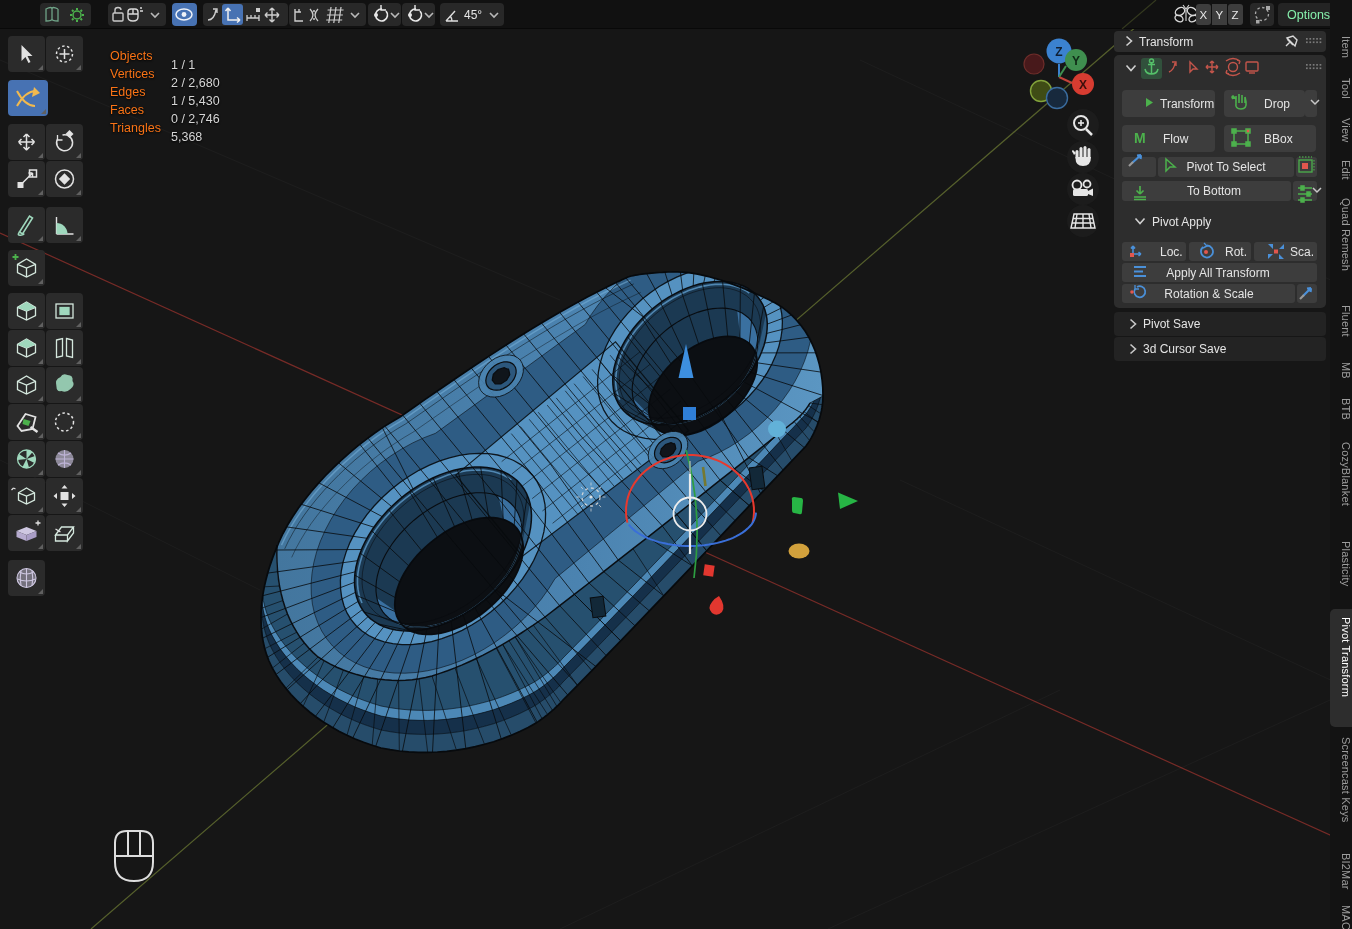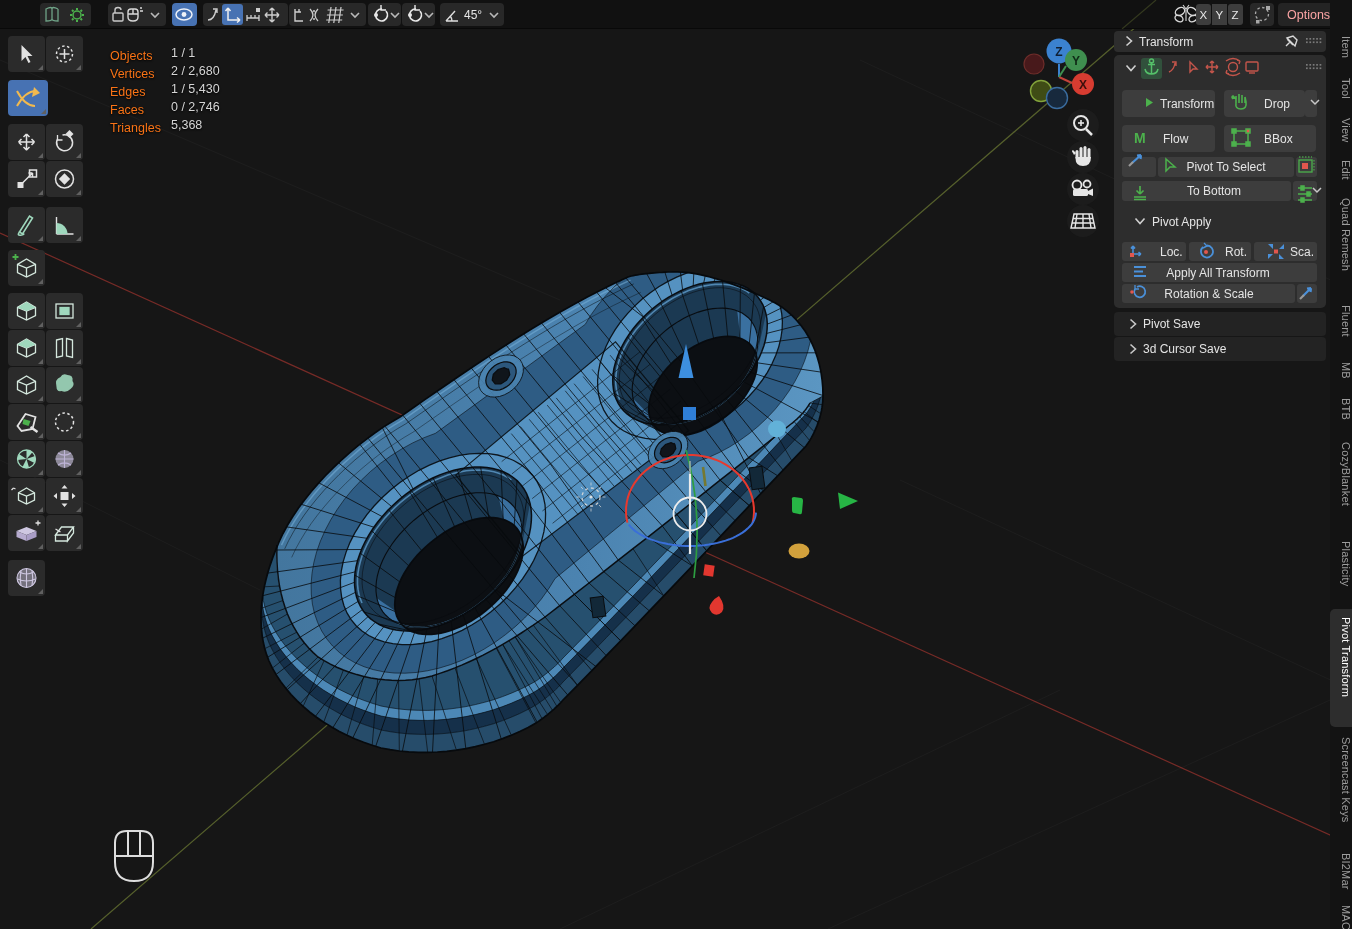--- a/index.html
+++ b/index.html
@@ -409,21 +409,21 @@
       <text x="1215.5" y="19">Y</text>
       <text x="1231.5" y="19">Z</text>
     </g>
 <rect x="1250" y="3" width="24" height="23" rx="4" fill="#282828"></rect>
 <g stroke="#a8a8a8" stroke-width="1.3" fill="none">
       <circle cx="1262" cy="14" r="6.5" stroke-dasharray="2.5 2.5"></circle>
       <rect x="1266" y="6" width="4" height="4" fill="#a8a8a8" stroke="none"></rect>
       <rect x="1256" y="20" width="3.5" height="3.5" fill="#a8a8a8" stroke="none"></rect>
     </g>
 </svg>
-<div class="abs" style="left:1278px;top:3px;width:70px;height:23px;background:#242424;border-radius:4px;color:#fca5a5;font-size:12.5px;display:flex;align-items:center;padding-left:9px">Options <svg width="10" height="8" style="margin-left:4px">
+<div class="abs" style="left:1278px;top:3px;width:70px;height:23px;background:#242424;border-radius:4px;color:#86efac;font-size:12.5px;display:flex;align-items:center;padding-left:9px">Options <svg width="10" height="8" style="margin-left:4px">
       <path d="M1,2 L5,6 L9,2" stroke="#b8b8b8" stroke-width="1.5" fill="none"></path>
     </svg></div>
 <svg class="abs" style="left:0;top:29px" width="90" height="580" viewBox="0 0 90 580">
 <rect x="8" y="7" width="37" height="36" rx="4" fill="#2b2b2b"></rect>
 <path d="M38,41 L43,36 L43,41 Z" fill="#606060"></path>
 <rect x="46" y="7" width="37" height="36" rx="4" fill="#2b2b2b"></rect>
 <path d="M76,41 L81,36 L81,41 Z" fill="#606060"></path>
 <rect x="8" y="51" width="40" height="36" rx="4" fill="#4772b3"></rect>
 <path d="M41,85 L46,80 L46,85 Z" fill="#606060"></path>
 <rect x="8" y="95" width="37" height="36" rx="4" fill="#2b2b2b"></rect>
@@ -610,21 +610,21 @@
     </g>
 <g transform="translate(26.5,549)">
       <circle cx="0" cy="0" r="9.5" fill="#cfc8e2" opacity="0.45"></circle>
       <g stroke="#cfc8e2" stroke-width="1.1" fill="none">
         <circle cx="0" cy="0" r="9.5"></circle>
         <path d="M-7,-6 Q0,-2 7,-6 M-9,1 Q0,5 9,1 M0,-9.5 L0,9.5 M-5.5,-7.7 Q-7,0 -5.5,7.7 M5.5,-7.7 Q7,0 5.5,7.7"></path>
       </g>
     </g>
 </svg>
 <div class="abs" style="left:110px;top:47px;font-size:12.5px;color:#f97316;line-height:18px;text-shadow:0 1px 2px #000">Objects<br>Vertices<br>Edges<br>Faces<br>Triangles</div>
-<div class="abs" style="left:171px;top:44px;font-size:12.5px;color:#d5d5d5;line-height:18px;text-shadow:0 1px 2px #000">1 / 1<br>2 / 2,680<br>1 / 5,430<br>0 / 2,746<br>5,368</div>
+<div class="abs" style="left:171px;top:56px;font-size:12.5px;color:#d5d5d5;line-height:18px;text-shadow:0 1px 2px #000">1 / 1<br>2 / 2,680<br>1 / 5,430<br>0 / 2,746<br>5,368</div>
 <svg class="abs" style="left:1108px;top:28px" width="244" height="370" viewBox="0 0 244 370">
 <rect x="6" y="3" width="212" height="21" rx="4" fill="#2d2d2d"></rect>
 <path d="M18.5,8.5 L23.5,13 L18.5,17.5" stroke="#d0d0d0" stroke-width="1.6" fill="none"></path>
 <text x="31" y="18" font-size="12" fill="#e4e4e4" text-anchor="start" font-family="Liberation Sans,sans-serif">Transform</text>
 <path d="M176,8 l6,6 m-7,1 l4,-4 m-3,-4 l6,-2 l4,4 l-2,6 Z" stroke="#d8d8d8" stroke-width="1.4" fill="none" transform="translate(3,3)"></path>
 <rect x="198.0" y="10.0" width="1.7" height="1.7" fill="#7a7a7a"></rect>
 <rect x="201.4" y="10.0" width="1.7" height="1.7" fill="#7a7a7a"></rect>
 <rect x="204.8" y="10.0" width="1.7" height="1.7" fill="#7a7a7a"></rect>
 <rect x="208.2" y="10.0" width="1.7" height="1.7" fill="#7a7a7a"></rect>
 <rect x="211.6" y="10.0" width="1.7" height="1.7" fill="#7a7a7a"></rect>

